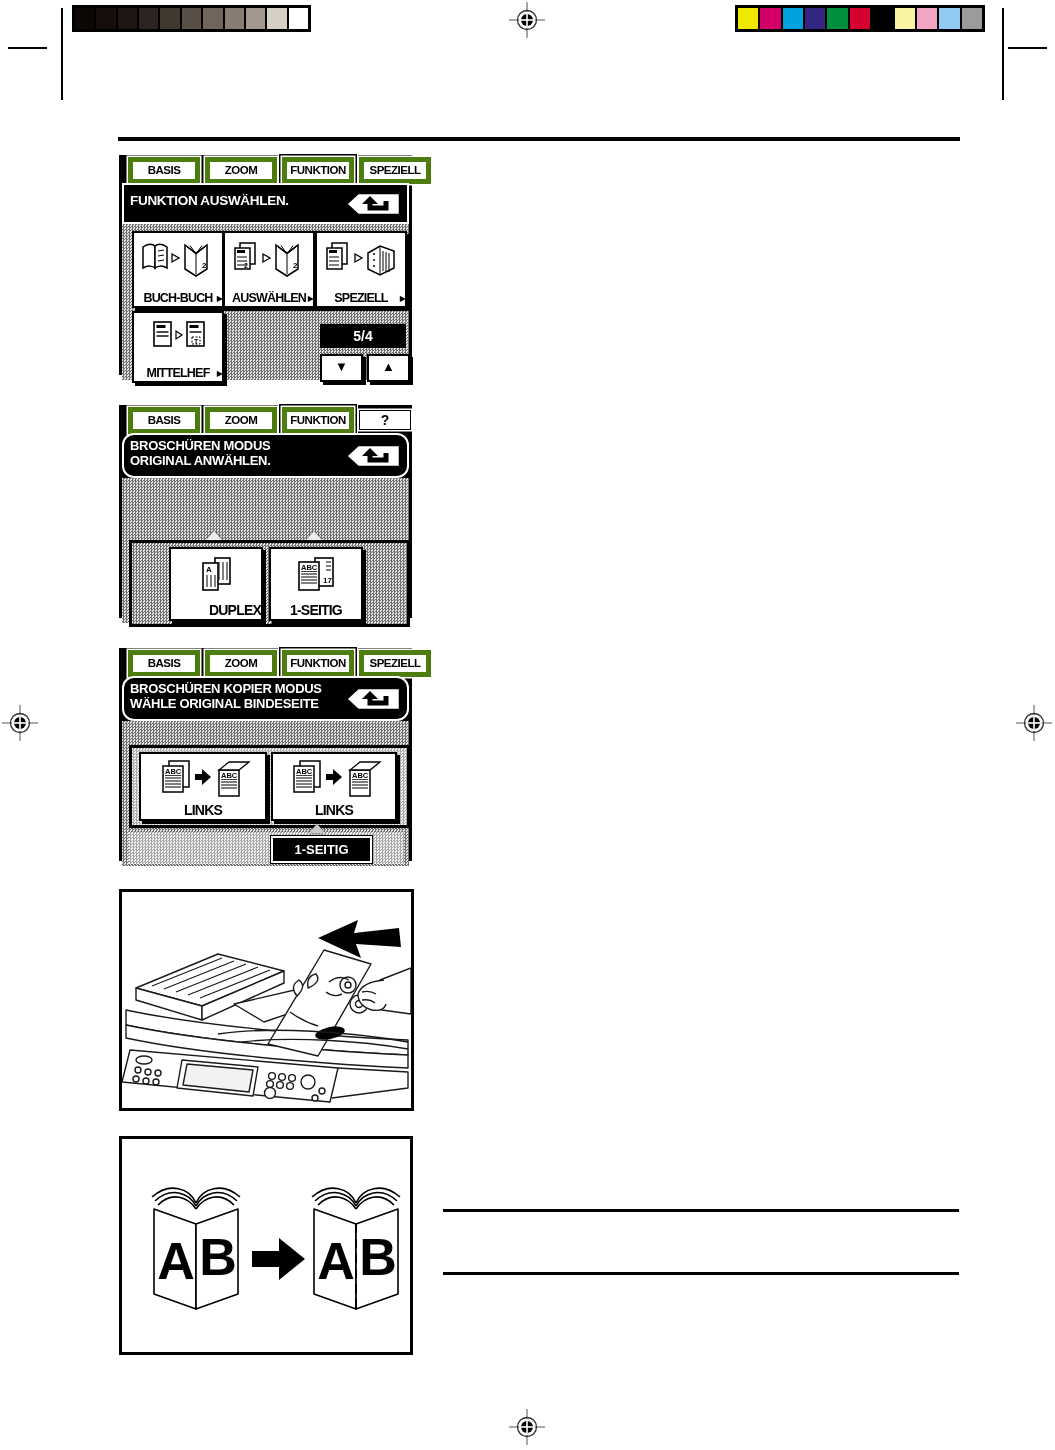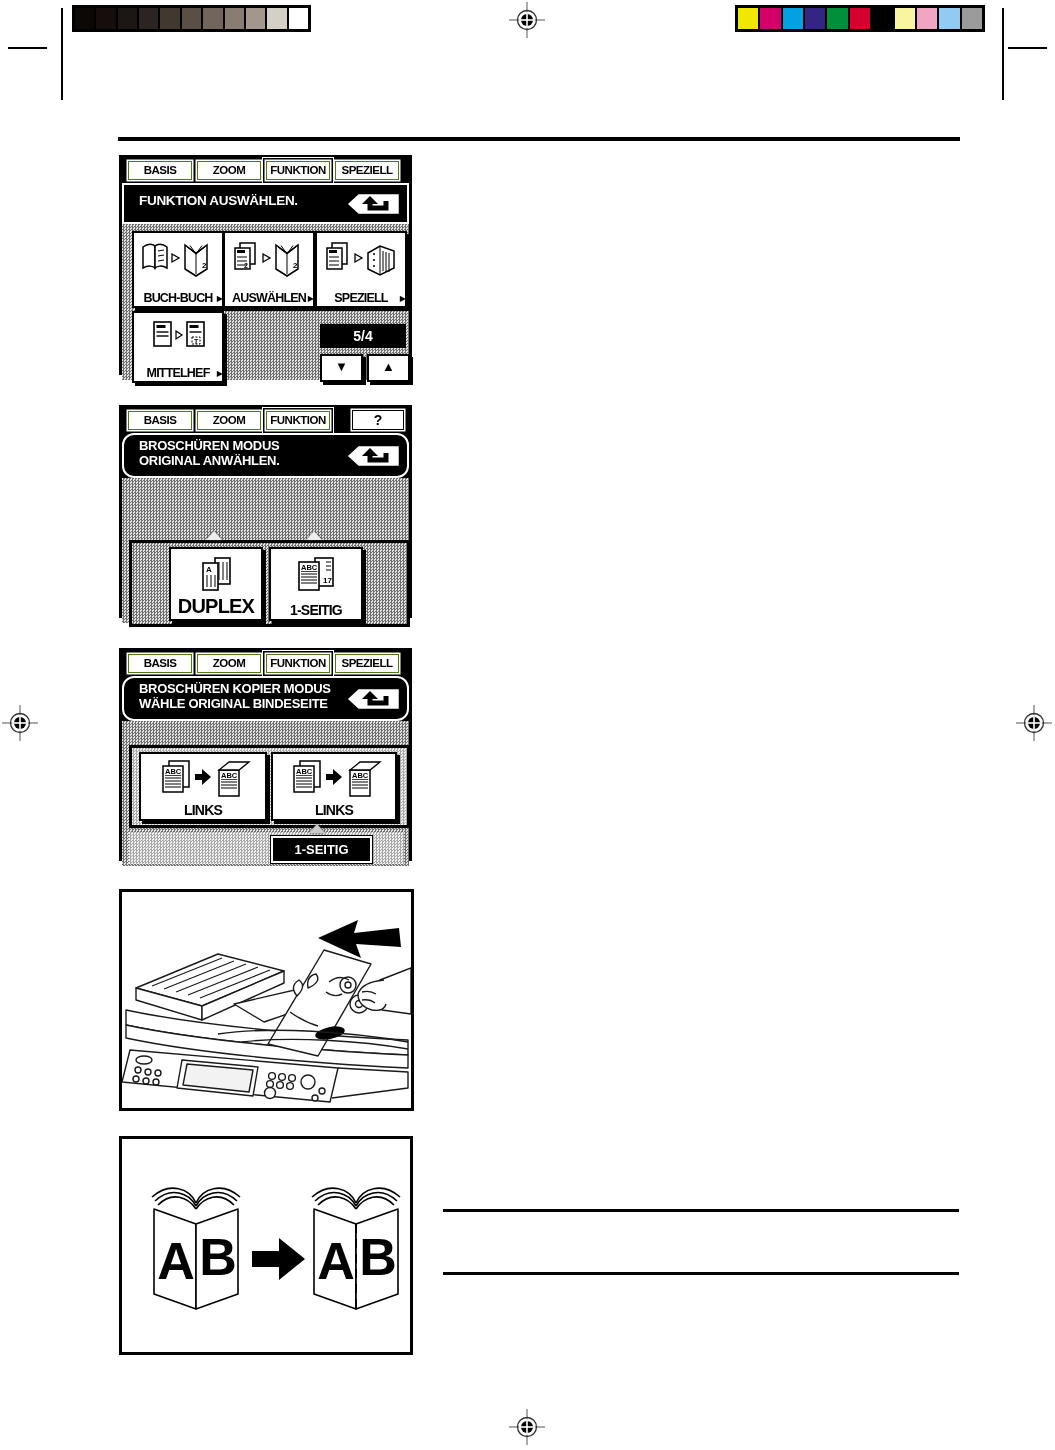--- a/index.html
+++ b/index.html
@@ -12,27 +12,27 @@
   .calbar .sw{flex:1 1 auto;}
   .vline{width:2px;background:#000;}
   .hdash{height:2px;background:#000;}
   .rule{background:#000;}
 
   
   .panel{left:119px;width:293px;border:2px solid #000;background:#000;}
   .tabrow{display:flex;align-items:center;gap:5px;height:26px;background:#000;padding:0 0 0 7px;}
   .tab{flex:0 0 62px;height:17px;line-height:17px;background:#fff;color:#000;
        font-size:11.5px;font-weight:bold;text-align:center;letter-spacing:-0.5px;
-       border:1px solid #4d7c0f;box-shadow:0 0 0 1.5px #fff;}
+       border:5px solid #4d7c0f;box-shadow:0 0 0 1.5px #fff;}
   .tab.active{box-shadow:0 0 0 1.5px #fff,0 0 0 3px #000,0 0 0 4px #fff;}
   .helpbtn{margin-left:auto;margin-right:6px;flex:0 0 50px;height:18px;line-height:18px;
        background:#fff;border:1px solid #000;box-shadow:0 0 0 1.5px #fff;
        font-size:14px;font-weight:bold;text-align:center;}
   .titlebar{position:relative;background:#000;color:#fff;border:2px solid #fff;
-       margin:0 1px;padding:3px 6px 2px 15px;font-weight:bold;letter-spacing:-0.3px;}
+       margin:0 1px;padding:3px 6px 2px 6px;font-weight:bold;letter-spacing:-0.3px;}
   .titlebar .tl{font-size:13px;line-height:15px;white-space:nowrap;}
   .titlebar.single{height:32px;}
   .titlebar.single .tl{line-height:25px;font-size:13.5px;}
   .titlebar.double{height:36px;border-radius:12px;}
   .returnbtn{position:absolute;right:5px;top:50%;transform:translateY(-50%);width:58px;height:26px;}
   .dither{background:repeating-conic-gradient(#6f6f6f 0% 25%,#e3e3e3 0% 50%) 0 0/3px 3px;}
   .dither-light{background:repeating-conic-gradient(#a8a8a8 0% 25%,#f1f1f1 0% 50%) 0 0/3px 3px;}
   .pbody{position:relative;margin:0 1px 1px 1px;}
   .p1 .pbody{height:156px;}
   .p23 .pbody{height:145px;}
@@ -247,21 +247,21 @@
           <rect x="22" y="4" width="15" height="26" fill="#fff" stroke="#000" stroke-width="1.6"></rect>
           <line x1="26" y1="8" x2="26" y2="26" stroke="#000"></line>
             <line x1="30" y1="8" x2="30" y2="26" stroke="#000"></line>
             <line x1="34" y1="8" x2="34" y2="26" stroke="#000"></line>
           <rect x="10" y="9" width="15" height="27" fill="#fff" stroke="#000" stroke-width="1.6"></rect>
           <text x="13" y="18" font-size="8" font-weight="bold">A</text>
           <line x1="14" y1="21" x2="14" y2="33" stroke="#000"></line>
             <line x1="18" y1="21" x2="18" y2="33" stroke="#000"></line>
             <line x1="22" y1="21" x2="22" y2="33" stroke="#000"></line>
         </svg>
-        <div class="lbl" style="font-size:20px;">DUPLEX</div>
+        <div class="lbl" style="font-size:14px;text-align:right;">DUPLEX</div>
       </div>
       <div class="tbtn" style="left:147px;top:69px;width:90px;height:70px;border-width:2.5px;">
         <svg width="52" height="42" viewBox="0 0 52 42">
           <rect x="25" y="4" width="18" height="28" fill="#fff" stroke="#000" stroke-width="1.6"></rect>
           <line x1="36" y1="8" x2="41" y2="8" stroke="#000"></line>
             <line x1="36" y1="12" x2="41" y2="12" stroke="#000"></line>
             <line x1="36" y1="16" x2="41" y2="16" stroke="#000"></line>
           <text x="33" y="29" font-size="8" font-weight="bold">17</text>
           <rect x="9" y="8" width="20" height="28" fill="#fff" stroke="#000" stroke-width="1.6"></rect>
           <text x="11" y="16" font-size="7.5" font-weight="bold" text-decoration="underline">ABC</text>

